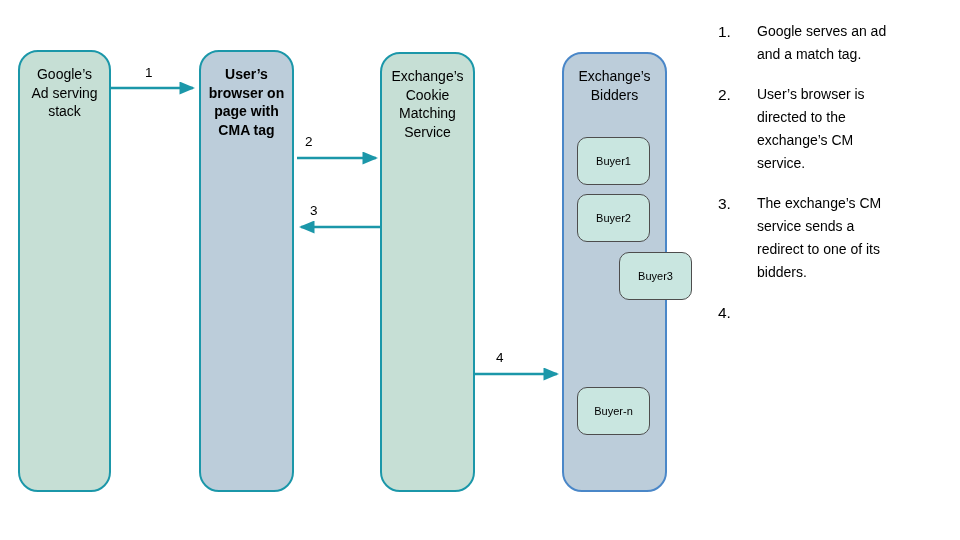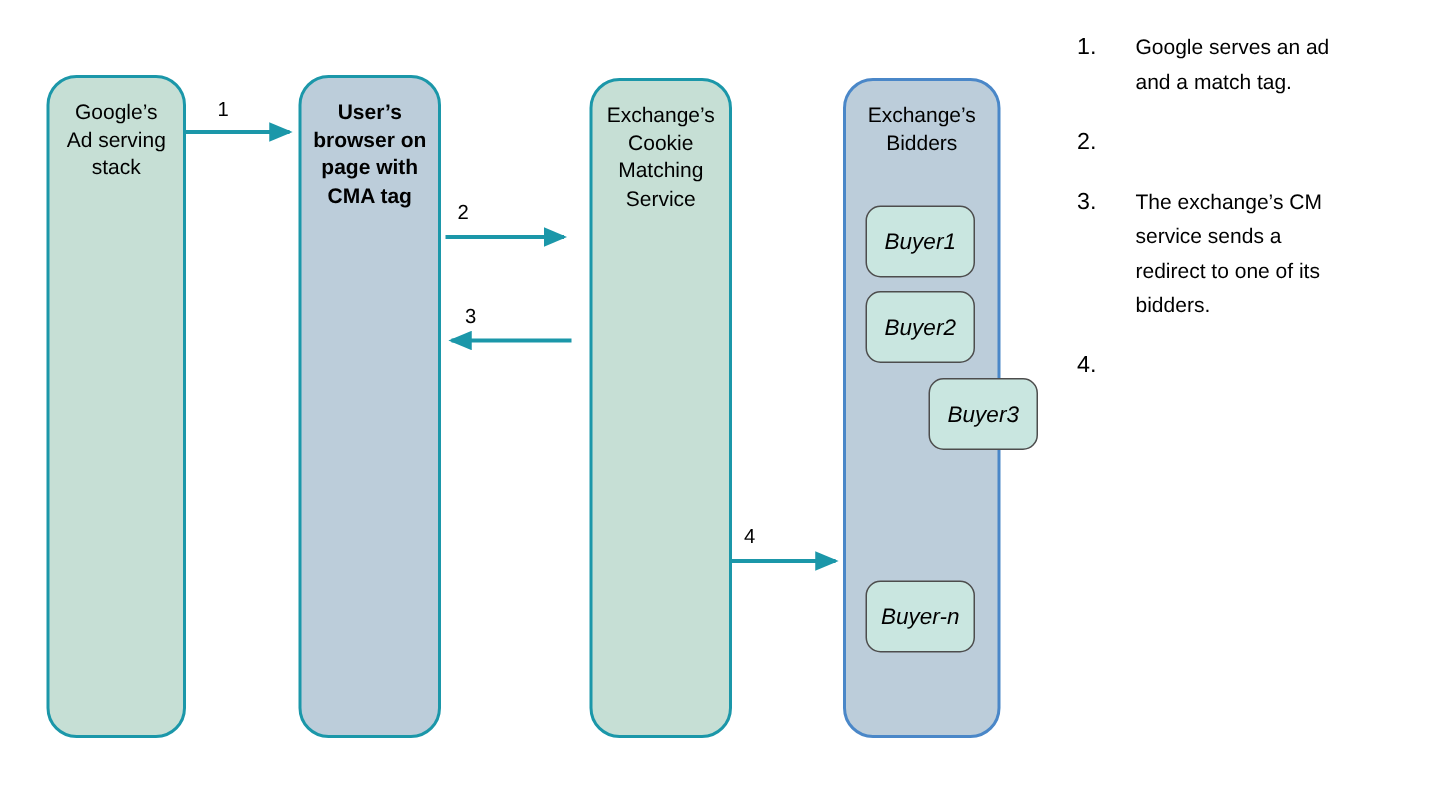--- a/index.html
+++ b/index.html
@@ -21,21 +21,21 @@
   .arrows-svg { position: absolute; left: 0; top: 0; width: 960px; height: 540px; pointer-events: none; }
   .flow-line { stroke: var(--arrow-color); stroke-width: 2.6; fill: none; }
   #arrowhead path { fill: var(--arrow-color); }
 
   .lane {
     position: absolute;
     border: 2px solid var(--teal-border);
     border-radius: 20px;
     padding-top: 13px;
   }
-  .lane.green { background: var(--green-fill); margin-left: 13px; }
+  .lane.green { background: var(--green-fill); }
   .lane.blue  { background: var(--blue-fill); }
   .lane.blue-border { border-color: var(--blue-border); }
 
   .lane-label {
     width: 100%;
     text-align: center;
     font-size: 14px;
     line-height: 18.5px;
     white-space: pre-line;
     color: var(--text-color);
@@ -45,22 +45,21 @@
     position: absolute;
     left: 13px;
     width: 73px;
     height: 48px;
     background: var(--buyer-fill);
     border: 1.5px solid var(--buyer-border);
     border-radius: 10px;
     display: flex;
     align-items: center;
     justify-content: center;
-    font-size: 15px;
-    font-style: italic;
+    font-size: 11px;
   }
 
   .arrow-num {
     position: absolute;
     font-size: 13.5px;
     color: var(--text-color);
     line-height: 14px;
   }
 
   .steps {
@@ -138,20 +137,24 @@
   <div class="arrow-num" style="left:496px; top:351px;">4</div>
 
   <div class="steps">
     <div class="step">
       <div class="step-num">1.</div>
       <div class="step-text">Google serves an ad
 and a match tag.</div>
     </div>
     <div class="step">
       <div class="step-num">2.</div>
+      <div class="step-text">User’s browser is
+directed to the
+exchange’s CM
+service.</div>
     </div>
     <div class="step">
       <div class="step-num">3.</div>
       <div class="step-text">The exchange’s CM
 service sends a
 redirect to one of its
 bidders.</div>
     </div>
     <div class="step">
       <div class="step-num">4.</div>

